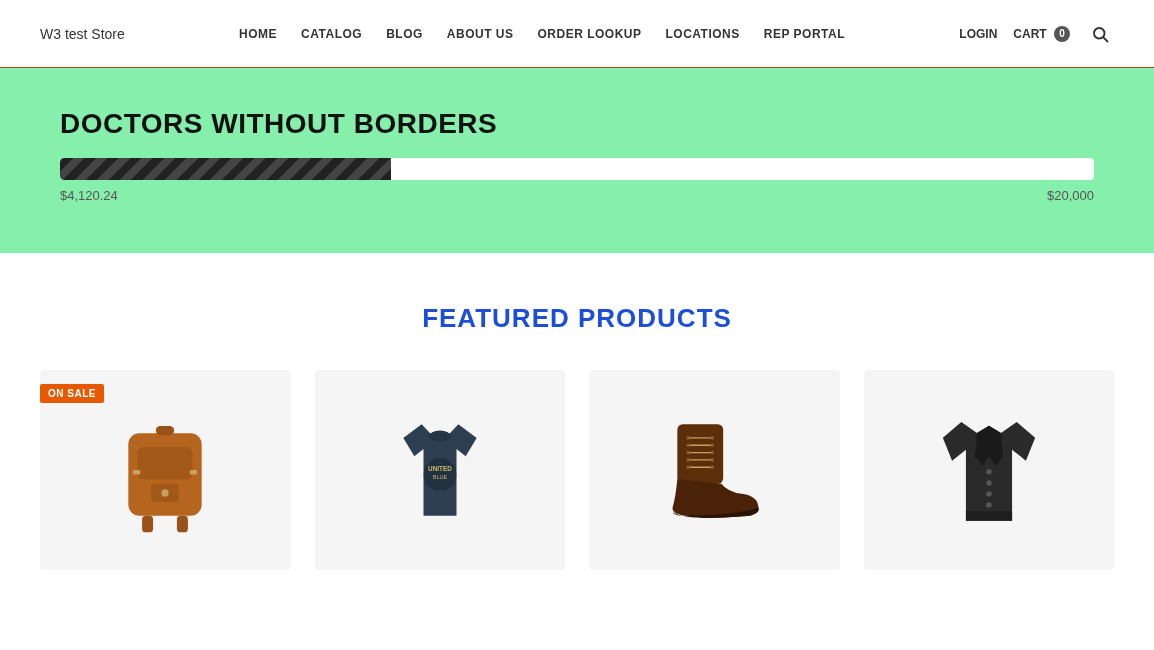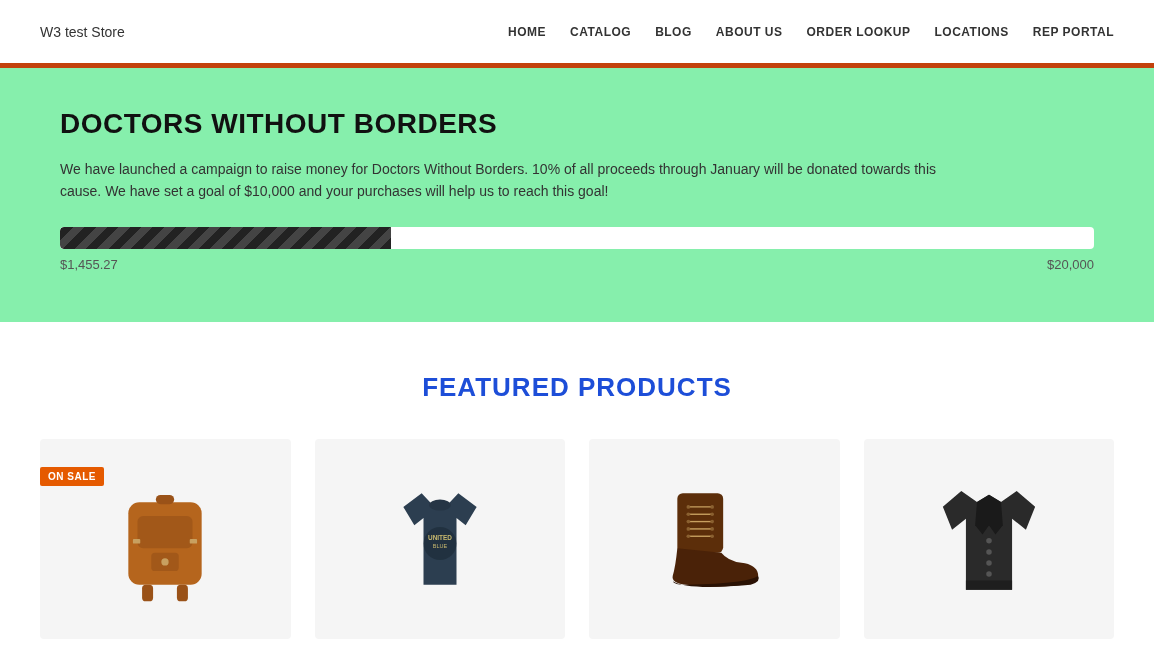--- a/index.html
+++ b/index.html
@@ -6,21 +6,21 @@
     body { font-family: Arial, Helvetica, sans-serif; background: #fff; color: #333; font-size: 14px; }
 
     
     header {
       display: flex;
       align-items: center;
       justify-content: space-between;
       padding: 0 40px;
       height: 68px;
       background: #fff;
-      border-bottom: 5px solid #c2410c;
+      border-bottom: 1px solid #c2410c;
     }
     .header-logo {
       font-size: 14px;
       color: #333;
       font-weight: normal;
       white-space: nowrap;
     }
     nav {
       display: flex;
       gap: 24px;
@@ -170,21 +170,21 @@
     }
     .product-image-placeholder {
       width: 100%;
       height: 100%;
       display: flex;
       align-items: center;
       justify-content: center;
     }
     .on-sale-badge {
       position: absolute;
-      top: 28px;
+      top: 14px;
       left: 0;
       background: #e55a00;
       color: #fff;
       font-size: 10px;
       font-weight: bold;
       text-transform: uppercase;
       padding: 4px 8px;
       border-radius: 2px;
       letter-spacing: 0.5px;
     }
@@ -197,30 +197,41 @@
   <nav>
 
   <a href="#">HOME</a>
       <a href="#">CATALOG</a>
       <a href="#">BLOG</a>
       <a href="#">ABOUT US</a>
       <a href="#">ORDER LOOKUP</a>
       <a href="#">LOCATIONS</a>
       <a href="#">REP PORTAL</a>
     </nav>
+  <div class="header-right">
+    <a class="header-login" href="#">LOGIN</a>
+    <div class="header-cart">
+      <span>CART</span>&nbsp;<span class="cart-badge">0</span>
+    </div>
+    <div class="search-icon-btn">
+      <svg class="search-icon-svg" viewBox="0 0 24 24" fill="none" stroke="#333" stroke-width="2.5" stroke-linecap="round" stroke-linejoin="round">
+        <circle cx="11" cy="11" r="7"></circle>
+        <line x1="16.5" y1="16.5" x2="22" y2="22"></line>
+      </svg>
+    </div>
+  </div>
 </header>
 
 <section class="banner-section">
   <h1 class="banner-title">DOCTORS WITHOUT BORDERS</h1>
-  <p class="banner-description">We have launched a campaign to raise money for Doctors Without Borders. 10% of all proceeds through January will be donated towards this cause. We have set a goal of $10,000 and your purchases will help us to reach this goal!</p>
   <div class="progress-bar-container">
     <div class="progress-bar-fill" id="progress-fill" style="width: 32%;"></div>
   </div>
   <div class="progress-labels">
-    <span>$1,455.27</span>
+    <span>$4,120.24</span>
     <span>$20,000</span>
   </div>
 </section>
 
 <section class="featured-section">
   <h2 class="featured-title">FEATURED PRODUCTS</h2>
   <div class="products-grid" id="products-grid">
 
   <div class="product-card">
         <div class="product-image-wrapper">

